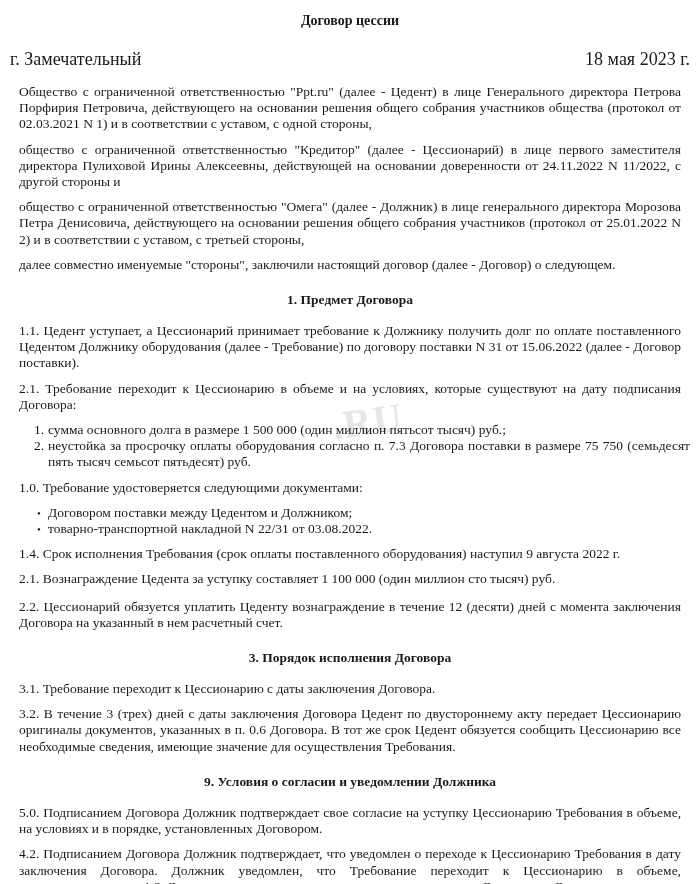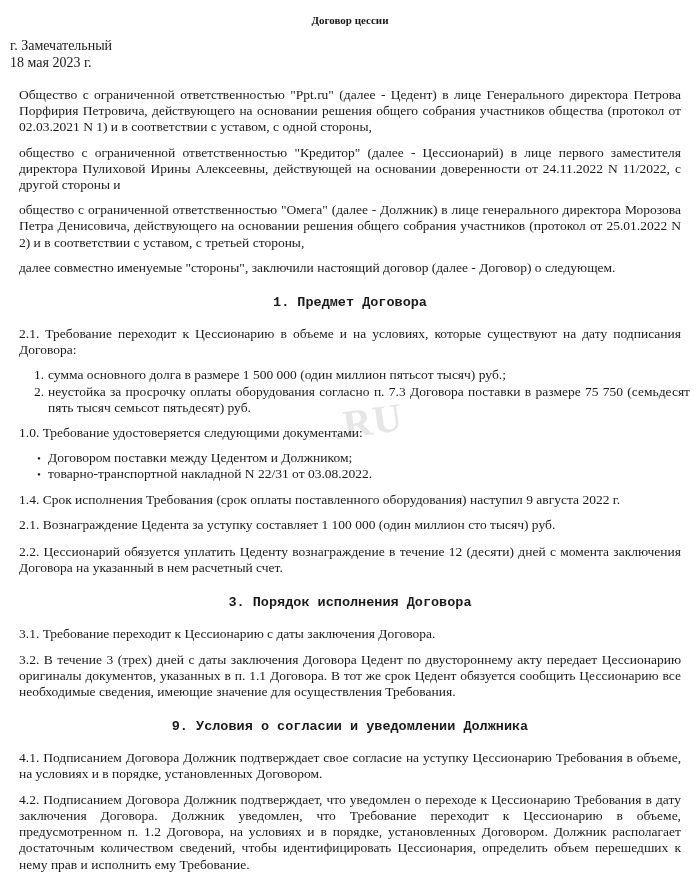--- a/index.html
+++ b/index.html
@@ -43,52 +43,50 @@
   }
 
   #content {
     position: relative;
     z-index: 1;
   }
 
   .doc-title {
     text-align: center;
     font-weight: 700;
-    font-size: 11px;
+    font-size: 14px;
     line-height: 17px;
-    margin: 0 0 8px 0;
+    margin: 0 0 22px 0;
   }
 
   .meta-row {
     display: flex;
     justify-content: space-between;
     align-items: baseline;
-    font-size: 14px;
+    font-size: 18px;
     line-height: 17px;
     margin: 0 0 16px 0;
-    flex-direction: column;
   }
 
   .para {
     font-size: 13.5px;
     line-height: 16.2px;
     text-align: justify;
     text-justify: inter-word;
     margin: 9px;
     hyphens: none;
   }
   .para.gap-after  { margin-bottom: 11px; }
 
   .section-heading {
     text-align: center;
     font-weight: 700;
     font-size: 13.5px;
     line-height: 17px;
     margin: 18px 0 15px 0;
-    font-family: Liberation Mono, monospace;
   }
 
   ol.num-list,
   ul.bullet-list {
     margin: 0;
     padding: 0;
     list-style: none;
   }
 
   ol.num-list > li {
@@ -140,20 +138,21 @@
 
     <div>
       <p class="para">Общество с ограниченной ответственностью "Ppt.ru" (далее - Цедент) в лице Генерального директора Петрова Порфирия Петровича, действующего на основании решения общего собрания участников общества (протокол от 02.03.2021 N 1) и в соответствии с уставом, с одной стороны,</p>
       <p class="para">общество с ограниченной ответственностью "Кредитор" (далее - Цессионарий) в лице первого заместителя директора Пулиховой Ирины Алексеевны, действующей на основании доверенности от 24.11.2022 N 11/2022, с другой стороны и</p>
       <p class="para">общество с ограниченной ответственностью "Омега" (далее - Должник) в лице генерального директора Морозова Петра Денисовича, действующего на основании решения общего собрания участников (протокол от 25.01.2022 N 2) и в соответствии с уставом, с третьей стороны,</p>
       <p class="para">далее совместно именуемые "стороны", заключили настоящий договор (далее - Договор) о следующем.</p>
     </div>
 
     <div class="section-heading">1. Предмет Договора</div>
 
+    <p class="para">1.1. Цедент уступает, а Цессионарий принимает требование к Должнику получить долг по оплате поставленного Цедентом Должнику оборудования (далее - Требование) по договору поставки N 31 от 15.06.2022 (далее - Договор поставки).</p>
     <p class="para">2.1. Требование переходит к Цессионарию в объеме и на условиях, которые существуют на дату подписания Договора:</p>
 
     <ol class="num-list">
       <li>
         <span class="marker">1.</span>
         <span>сумма основного долга в размере 1 500 000 (один миллион пятьсот тысяч) руб.;</span>
       </li>
       <li>
         <span class="marker">2.</span>
         <span>неустойка за просрочку оплаты оборудования согласно п. 7.3 Договора поставки в размере 75 750 (семьдесят пять тысяч семьсот пятьдесят) руб.</span>
@@ -175,21 +174,21 @@
 
     <p class="para">1.4. Срок исполнения Требования (срок оплаты поставленного оборудования) наступил 9 августа 2022 г.</p>
 
 
     <p class="para gap-after">2.1. Вознаграждение Цедента за уступку составляет 1 100 000 (один миллион сто тысяч) руб.</p>
     <p class="para">2.2. Цессионарий обязуется уплатить Цеденту вознаграждение в течение 12 (десяти) дней с момента заключения Договора на указанный в нем расчетный счет.</p>
 
     <div class="section-heading">3. Порядок исполнения Договора</div>
 
     <p class="para">3.1. Требование переходит к Цессионарию с даты заключения Договора.</p>
-    <p class="para">3.2. В течение 3 (трех) дней с даты заключения Договора Цедент по двустороннему акту передает Цессионарию оригиналы документов, указанных в п. 1.1 Договора. В тот же срок Цедент обязуется сообщить Цессионарию все необходимые сведения, имеющие значение для осуществления Требования.</p>
+    <p class="para">3.2. В течение 3 (трех) дней с даты заключения Договора Цедент по двустороннему акту передает Цессионарию оригиналы документов, указанных в п. 0.6 Договора. В тот же срок Цедент обязуется сообщить Цессионарию все необходимые сведения, имеющие значение для осуществления Требования.</p>
 
     <div class="section-heading">9. Условия о согласии и уведомлении Должника</div>
 
-    <p class="para">4.1. Подписанием Договора Должник подтверждает свое согласие на уступку Цессионарию Требования в объеме, на условиях и в порядке, установленных Договором.</p>
+    <p class="para">5.0. Подписанием Договора Должник подтверждает свое согласие на уступку Цессионарию Требования в объеме, на условиях и в порядке, установленных Договором.</p>
     <p class="para">4.2. Подписанием Договора Должник подтверждает, что уведомлен о переходе к Цессионарию Требования в дату заключения Договора. Должник уведомлен, что Требование переходит к Цессионарию в объеме, предусмотренном п. 1.2 Договора, на условиях и в порядке, установленных Договором. Должник располагает достаточным количеством сведений, чтобы идентифицировать Цессионария, определить объем перешедших к нему прав и исполнить ему Требование.</p>
 
   </div>
 </div>
 
 </body></html>

